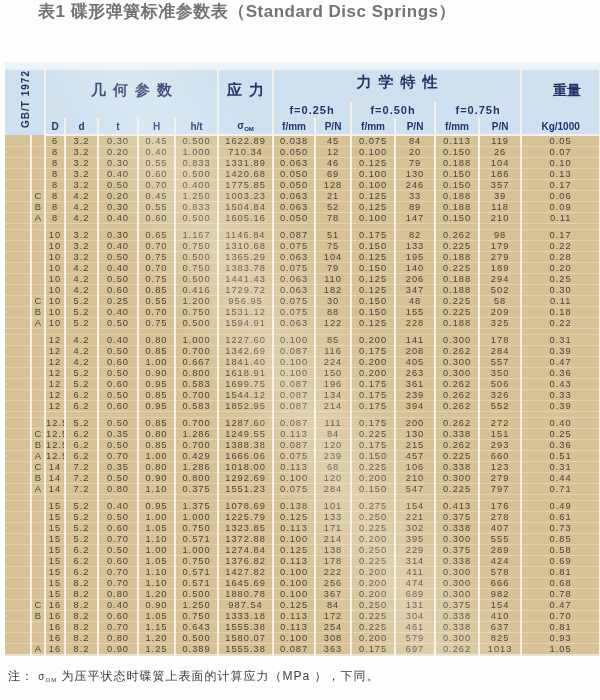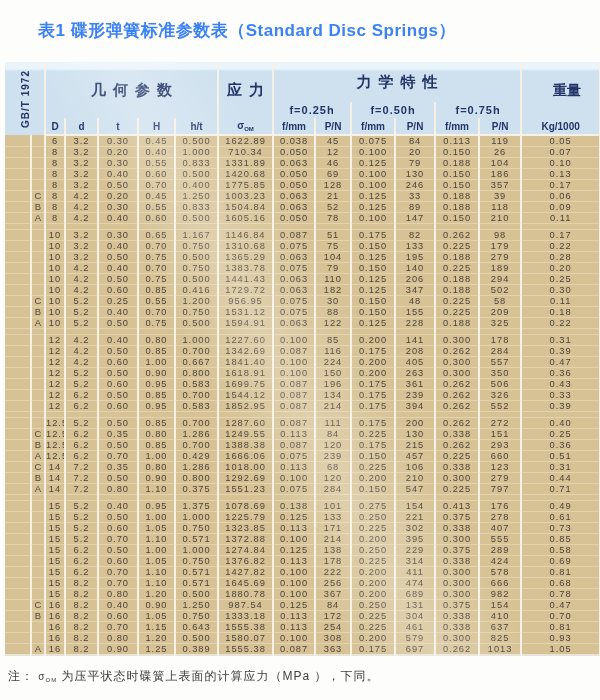--- a/index.html
+++ b/index.html
@@ -3,22 +3,22 @@
 <meta charset="utf-8">
 <style>
   * { margin:0; padding:0; box-sizing:border-box; }
   html,body { background:#ffffff; }
   .page {
     position:relative; width:600px; height:700px; overflow:hidden;
     background:#fdfdfb;
     font-family:"Liberation Sans", sans-serif;
   }
   .title {
-    position:absolute; top:19px; left:38px;
-    font-size:17px; font-weight:bold; color:#3b82f6; letter-spacing:0.5px;
+    position:absolute; top:0; left:38px;
+    font-size:17px; font-weight:bold; color:#737373; letter-spacing:0.5px;
     white-space:nowrap;
   }
   .table-wrap { position:absolute; top:62px; left:5px; width:595px; }
   
   .table-wrap::after{
     content:""; position:absolute; inset:0; pointer-events:none;
     background:linear-gradient(62deg, rgba(255,255,255,0) 38%, rgba(255,255,255,0.22) 47%, rgba(255,255,255,0) 58%);
   }
   table { border-collapse:collapse; table-layout:fixed; width:595px; }
   col.c-gbt{width:26px} col.c-grade{width:14px} col.c-D{width:20px}

